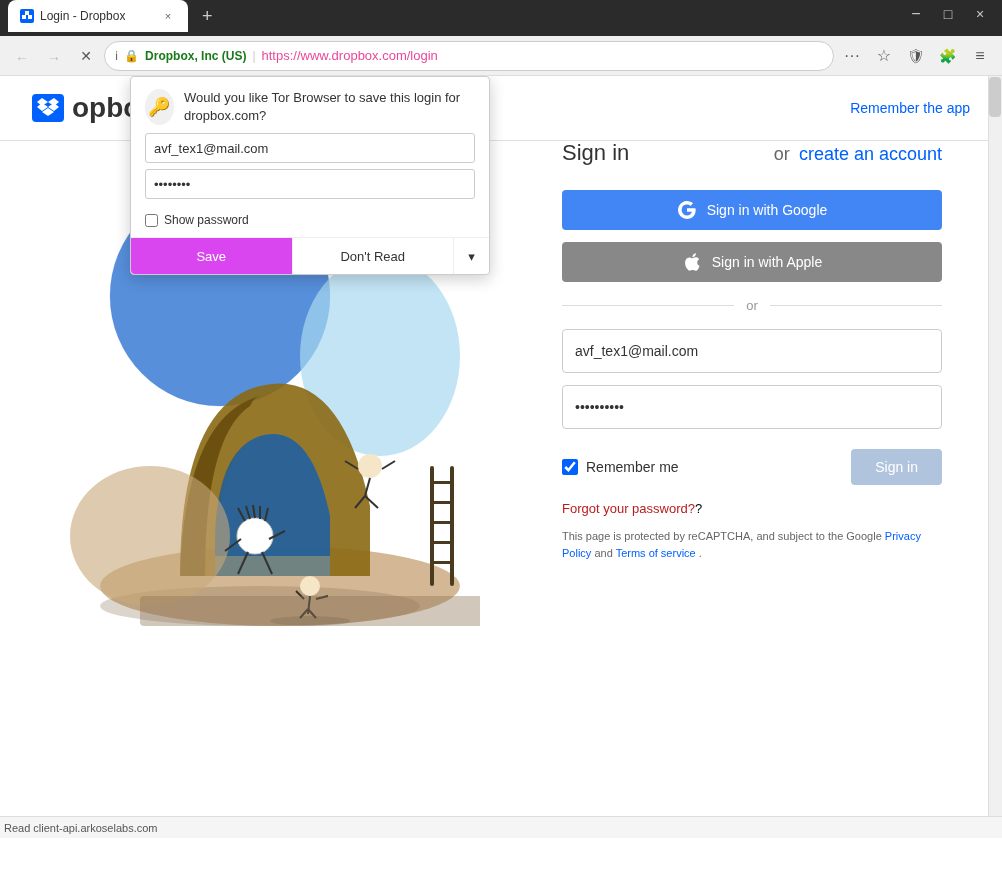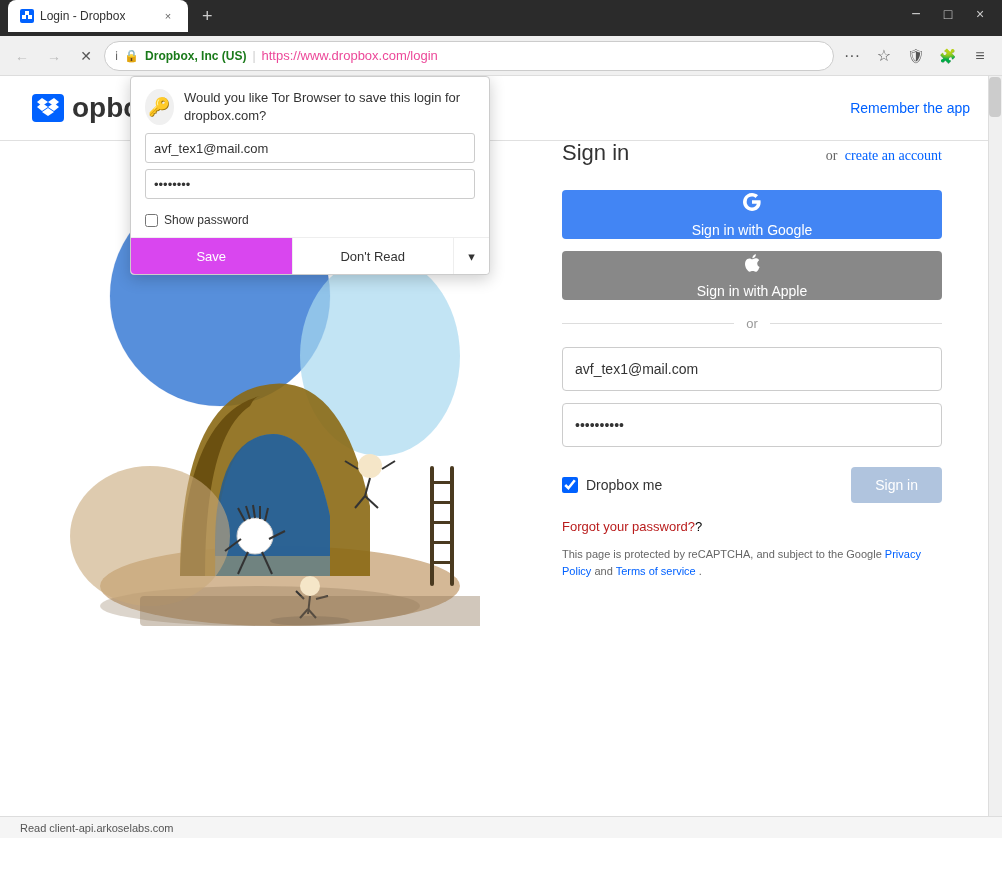--- a/index.html
+++ b/index.html
@@ -176,42 +176,40 @@
       align-items: baseline;
       justify-content: space-between;
       margin-bottom: 24px;
     }
     .signin-title {
       font-size: 22px;
       font-weight: 400;
       color: #333;
     }
     .signin-or-create {
-      font-size: 14px;
+      font-size: 18px;
       color: #666;
-      font-family: Liberation Serif, serif;
     }
     .signin-or-create a {
       color: #0061ff;
       text-decoration: none;
     }
 
     .social-btn {
       width: 100%;
-      height: 49px;
+      height: 40px;
       border-radius: 4px;
       border: none;
       display: flex;
       align-items: center;
       justify-content: center;
       gap: 10px;
       font-size: 14px;
       cursor: pointer;
       margin-bottom: 12px;
-      flex-direction: column;
     }
     .google-btn {
       background: #4285f4;
       color: #fff;
     }
     .apple-btn {
       background: #888;
       color: #fff;
     }
     .social-btn-icon {
@@ -381,21 +379,21 @@
     .status-bar {
       position: absolute;
       bottom: 0;
       left: 0;
       right: 0;
       height: 22px;
       background: #f5f5f5;
       border-top: 1px solid #ddd;
       display: flex;
       align-items: center;
-      padding: 0 20px;
+      padding: 0 4px;
       font-size: 11px;
       color: #555;
     }
 
     
     .scrollbar {
       position: absolute;
       right: 0;
       top: 0;
       width: 14px;
@@ -580,21 +578,21 @@
       <div class="or-divider">
         <span>or</span>
       </div>
 
       <input type="email" class="form-input" value="avf_tex1@mail.com" style="">
       <input type="password" class="form-input" value="••••••••••" style="">
 
       <div class="form-footer">
         <label class="remember-me">
           <input type="checkbox" class="remember-checkbox" checked="" style="">
-          <span>Dropbox me</span>
+          <span>Remember me</span>
         </label>
         <button class="signin-btn">Sign in</button>
       </div>
 
       <div class="forgot-password">
         <a style="color:#b91c1c;text-decoration:none;">Forgot your password?</a><span>?</span>
       </div>
 
       <div class="recaptcha-text">
         <span>This page is protected by reCAPTCHA, and subject to the Google </span>

